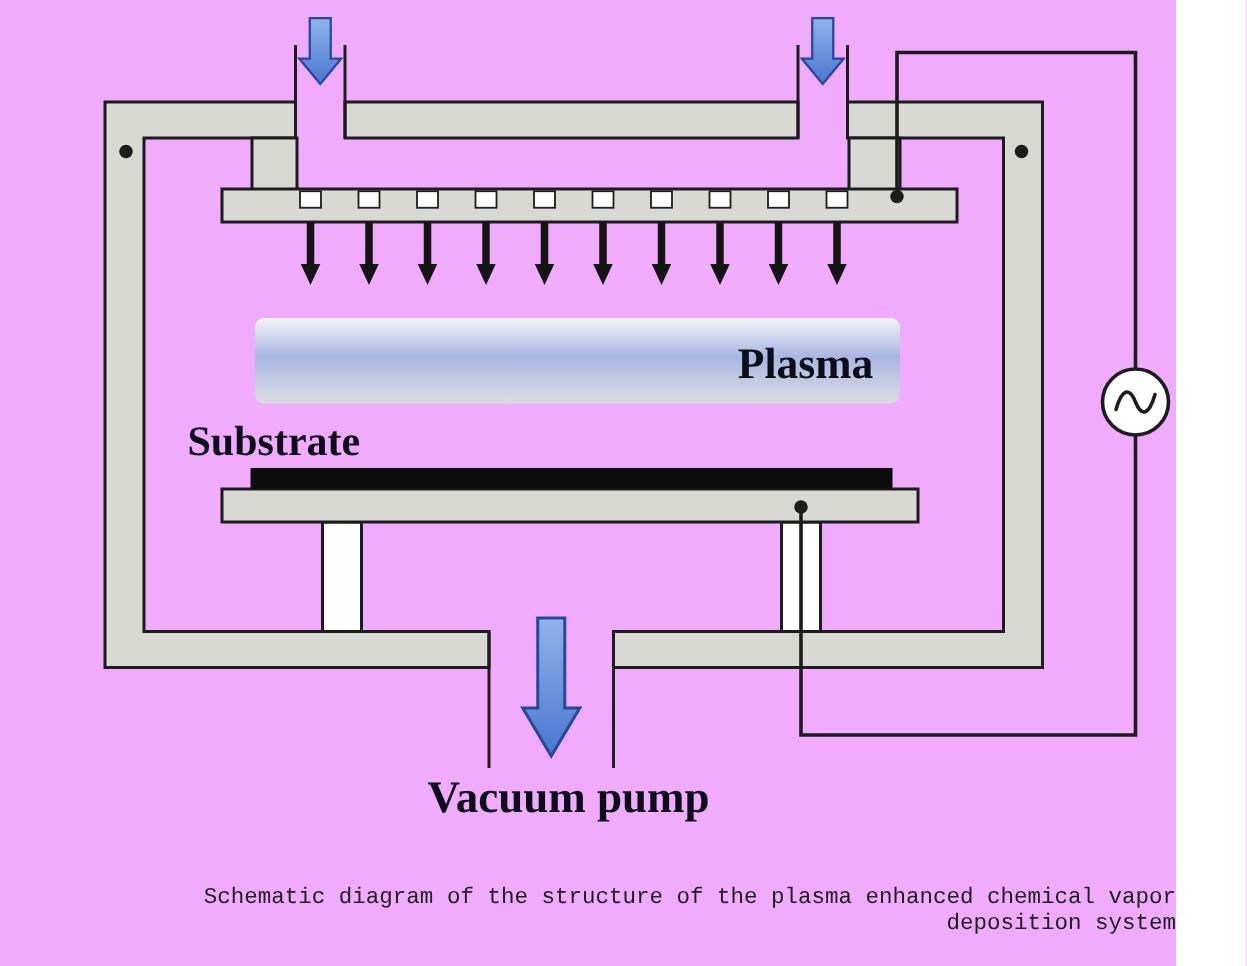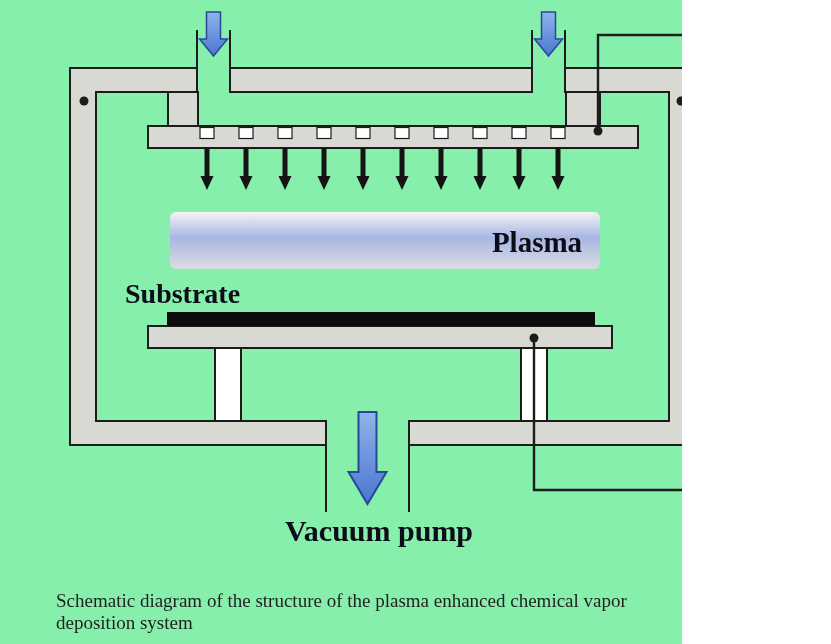--- a/index.html
+++ b/index.html
@@ -2,34 +2,34 @@
 <html><head>
 <meta charset="utf-8">
 <style>
   * { box-sizing: border-box; }
   html, body { margin: 0; padding: 0; }
   body {
     width: 831px; height: 644px;
     background: #ffffff;
     font-family: "Liberation Sans", sans-serif;
   }
-  .page { position: relative; width: 682px; height: 644px; overflow: hidden; background:#86efac; }
+  .page { position: relative; width: 784px; height: 644px; overflow: hidden; background:#f0abfc; }
   svg.diagram { display: block; }
   .diagram-label {
     font-family: "Liberation Serif", serif;
     font-weight: bold;
   }
   .caption {
     position: absolute;
     left: 0; right: 0; top: 590px;
-    text-align: left;
-    font-size: 19px;
+    text-align: right;
+    font-size: 15px;
     color: #1f1f1f;
     padding-left: 56px;
-    font-family: Liberation Serif, serif;
+    font-family: Liberation Mono, monospace;
   }
 </style>
 </head>
 <body>
 
 <div class="page">
 
   <svg class="diagram" width="831" height="644" viewBox="0 0 831 644" xmlns="http://www.w3.org/2000/svg" xmlns:xlink="http://www.w3.org/1999/xlink">
 
     <defs>

